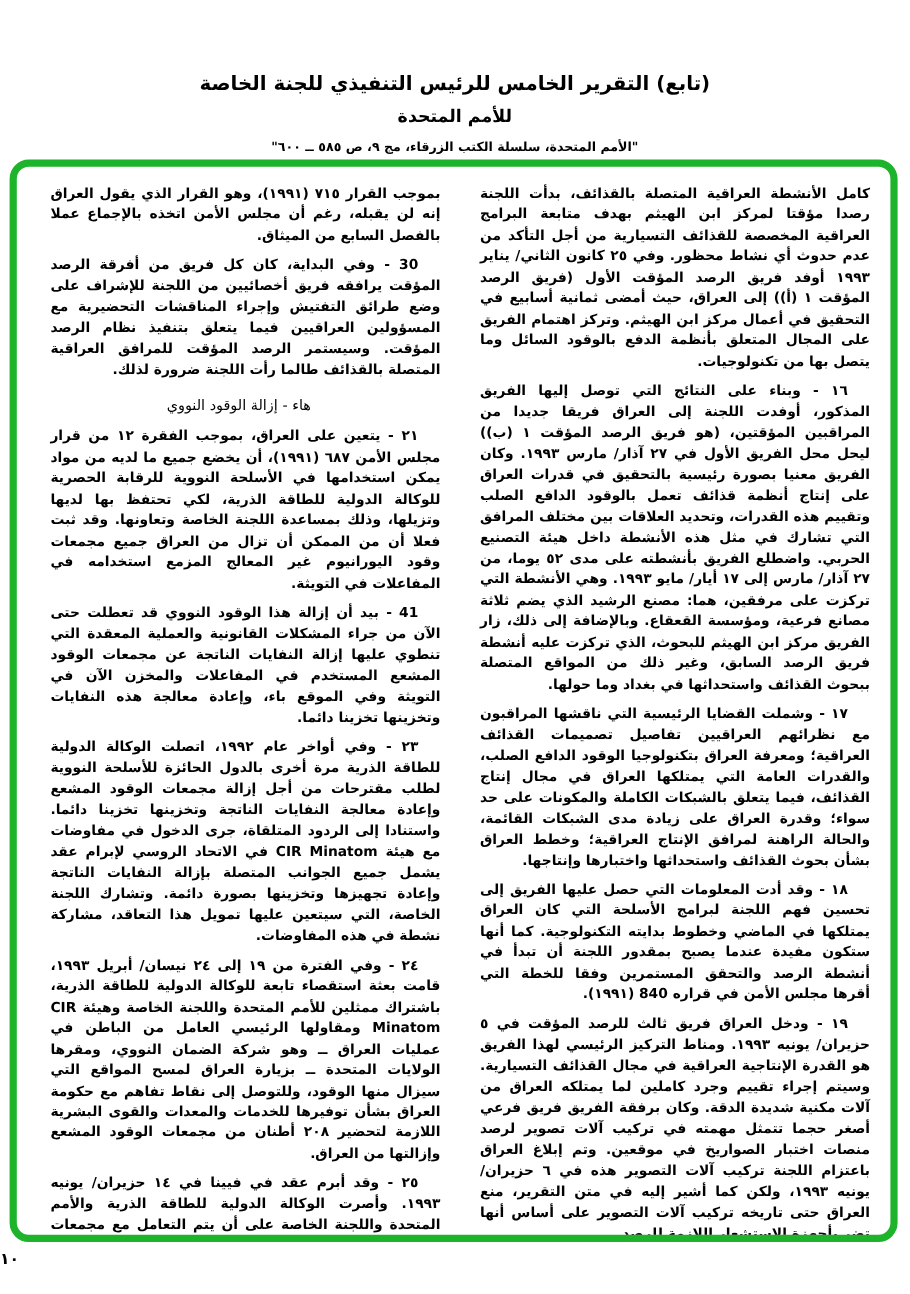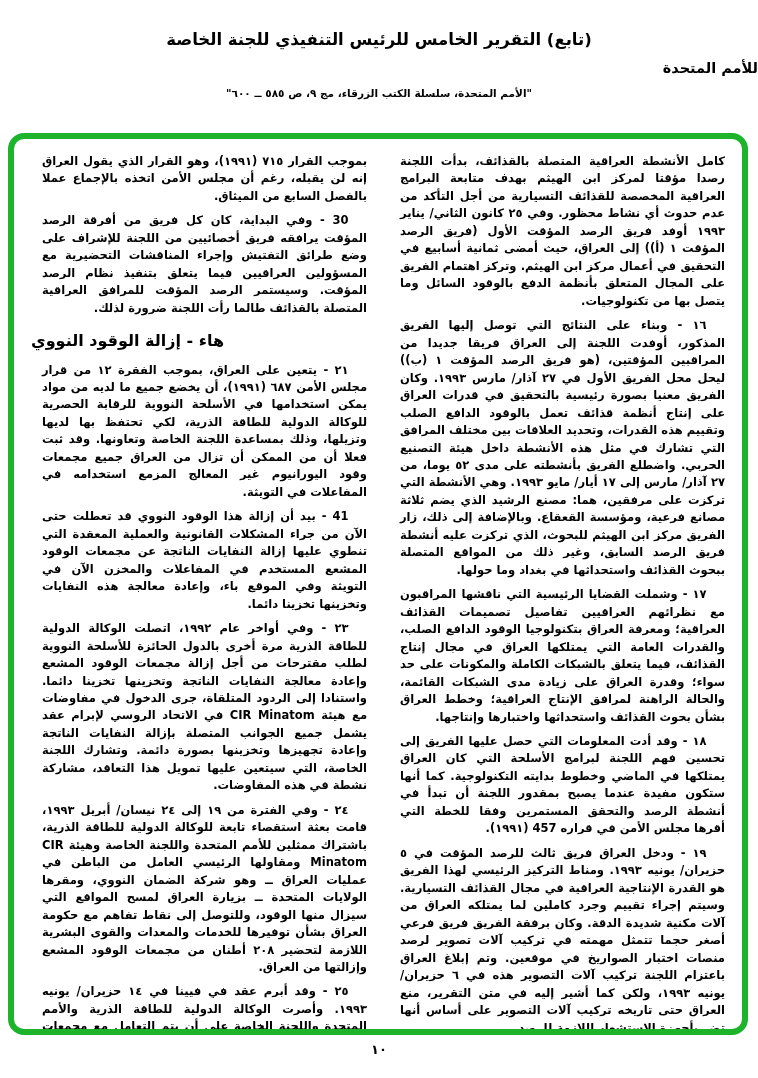--- a/index.html
+++ b/index.html
@@ -23,26 +23,26 @@
   }
   
   .doc-header {
     text-align: center;
     padding-top: 30px;
   }
   .doc-title-1 {
     font-size: 16.5px;
     font-weight: bold;
     letter-spacing: 0;
+    margin-top: 30px;
   }
   .doc-title-2 {
     font-size: 14.5px;
     font-weight: bold;
     margin-top: 11px;
-    text-align: right;
   }
   .doc-source {
     font-size: 10.5px;
     font-weight: bold;
     margin-top: 11px;
   }
   
   .content-box {
     position: absolute;
     left: 8px;
@@ -68,33 +68,33 @@
     font-weight: bold;
     line-height: 1.52;
   }
   .col p {
     margin: 0 0 7px 11px;
   }
   .col p.indent {
     text-indent: 1.6em;
   }
   .section-heading {
-    font-weight: bold;
-    font-size: 16px;
+    font-weight: normal;
+    font-size: 12px;
     margin: 12px 0 8px 0 !important;
-    text-align: left;
+    text-align: center;
     text-indent: 0;
   }
   
   .page-number {
     position: absolute;
     top: 1042px;
     left: 0;
     right: 0;
-    text-align: center;
+    text-align: left;
     font-size: 13px;
     font-weight: bold;
   }
 </style>
 </head>
 <body>
 
 <div class="page">
 
   <div class="doc-header">
@@ -102,21 +102,21 @@
     <div class="doc-title-2">للأمم المتحدة</div>
     <div class="doc-source">"الأمم المتحدة، سلسلة الكتب الزرقاء، مج ٩، ص ٥٨٥ ــ ٦٠٠"</div>
   </div>
 
   <div class="content-box">
 
     <div class="col">
       <p>كامل الأنشطة العراقية المتصلة بالقذائف، بدأت اللجنة رصدا مؤقتا لمركز ابن الهيثم بهدف متابعة البرامج العراقية المخصصة للقذائف التسيارية من أجل التأكد من عدم حدوث أي نشاط محظور. وفي ٢٥ كانون الثاني/ يناير ١٩٩٣ أوفد فريق الرصد المؤقت الأول (فريق الرصد المؤقت ١ (أ)) إلى العراق، حيث أمضى ثمانية أسابيع في التحقيق في أعمال مركز ابن الهيثم. وتركز اهتمام الفريق على المجال المتعلق بأنظمة الدفع بالوقود السائل وما يتصل بها من تكنولوجيات.</p>
       <p class="indent">١٦ - وبناء على النتائج التي توصل إليها الفريق المذكور، أوفدت اللجنة إلى العراق فريقا جديدا من المراقبين المؤقتين، (هو فريق الرصد المؤقت ١ (ب)) ليحل محل الفريق الأول في ٢٧ آذار/ مارس ١٩٩٣. وكان الفريق معنيا بصورة رئيسية بالتحقيق في قدرات العراق على إنتاج أنظمة قذائف تعمل بالوقود الدافع الصلب وتقييم هذه القدرات، وتحديد العلاقات بين مختلف المرافق التي تشارك في مثل هذه الأنشطة داخل هيئة التصنيع الحربي. واضطلع الفريق بأنشطته على مدى ٥٢ يوما، من ٢٧ آذار/ مارس إلى ١٧ أيار/ مايو ١٩٩٣. وهي الأنشطة التي تركزت على مرفقين، هما: مصنع الرشيد الذي يضم ثلاثة مصانع فرعية، ومؤسسة القعقاع. وبالإضافة إلى ذلك، زار الفريق مركز ابن الهيثم للبحوث، الذي تركزت عليه أنشطة فريق الرصد السابق، وغير ذلك من المواقع المتصلة ببحوث القذائف واستحداثها في بغداد وما حولها.</p>
       <p class="indent">١٧ - وشملت القضايا الرئيسية التي ناقشها المراقبون مع نظرائهم العراقيين تفاصيل تصميمات القذائف العراقية؛ ومعرفة العراق بتكنولوجيا الوقود الدافع الصلب، والقدرات العامة التي يمتلكها العراق في مجال إنتاج القذائف، فيما يتعلق بالشبكات الكاملة والمكونات على حد سواء؛ وقدرة العراق على زيادة مدى الشبكات القائمة، والحالة الراهنة لمرافق الإنتاج العراقية؛ وخطط العراق بشأن بحوث القذائف واستحداثها واختبارها وإنتاجها.</p>
-      <p class="indent">١٨ - وقد أدت المعلومات التي حصل عليها الفريق إلى تحسين فهم اللجنة لبرامج الأسلحة التي كان العراق يمتلكها في الماضي وخطوط بدايته التكنولوجية. كما أنها ستكون مفيدة عندما يصبح بمقدور اللجنة أن تبدأ في أنشطة الرصد والتحقق المستمرين وفقا للخطة التي أقرها مجلس الأمن في قراره 457 (١٩٩١).</p>
+      <p class="indent">١٨ - وقد أدت المعلومات التي حصل عليها الفريق إلى تحسين فهم اللجنة لبرامج الأسلحة التي كان العراق يمتلكها في الماضي وخطوط بدايته التكنولوجية. كما أنها ستكون مفيدة عندما يصبح بمقدور اللجنة أن تبدأ في أنشطة الرصد والتحقق المستمرين وفقا للخطة التي أقرها مجلس الأمن في قراره 840 (١٩٩١).</p>
       <p class="indent">١٩ - ودخل العراق فريق ثالث للرصد المؤقت في ٥ حزيران/ يونيه ١٩٩٣. ومناط التركيز الرئيسي لهذا الفريق هو القدرة الإنتاجية العراقية في مجال القذائف التسيارية. وسيتم إجراء تقييم وجرد كاملين لما يمتلكه العراق من آلات مكنية شديدة الدقة. وكان برفقة الفريق فريق فرعي أصغر حجما تتمثل مهمته في تركيب آلات تصوير لرصد منصات اختبار الصواريخ في موقعين. وتم إبلاغ العراق باعتزام اللجنة تركيب آلات التصوير هذه في ٦ حزيران/ يونيه ١٩٩٣، ولكن كما أشير إليه في متن التقرير، منع العراق حتى تاريخه تركيب آلات التصوير على أساس أنها تضر بأجهزة الاستشعار اللازمة للرصد</p>
     </div>
 
     <div class="col">
       <p>بموجب القرار ٧١٥ (١٩٩١)، وهو القرار الذي يقول العراق إنه لن يقبله، رغم أن مجلس الأمن اتخذه بالإجماع عملا بالفصل السابع من الميثاق.</p>
       <p class="indent">30 - وفي البداية، كان كل فريق من أفرقة الرصد المؤقت يرافقه فريق أخصائيين من اللجنة للإشراف على وضع طرائق التفتيش وإجراء المناقشات التحضيرية مع المسؤولين العراقيين فيما يتعلق بتنفيذ نظام الرصد المؤقت. وسيستمر الرصد المؤقت للمرافق العراقية المتصلة بالقذائف طالما رأت اللجنة ضرورة لذلك.</p>
       <p class="section-heading">هاء - إزالة الوقود النووي</p>
       <p class="indent">٢١ - يتعين على العراق، بموجب الفقرة ١٢ من قرار مجلس الأمن ٦٨٧ (١٩٩١)، أن يخضع جميع ما لديه من مواد يمكن استخدامها في الأسلحة النووية للرقابة الحصرية للوكالة الدولية للطاقة الذرية، لكي تحتفظ بها لديها وتزيلها، وذلك بمساعدة اللجنة الخاصة وتعاونها. وقد ثبت فعلا أن من الممكن أن تزال من العراق جميع مجمعات وقود اليورانيوم غير المعالج المزمع استخدامه في المفاعلات في التويثة.</p>
       <p class="indent">41 - بيد أن إزالة هذا الوقود النووي قد تعطلت حتى الآن من جراء المشكلات القانونية والعملية المعقدة التي تنطوي عليها إزالة النفايات الناتجة عن مجمعات الوقود المشعع المستخدم في المفاعلات والمخزن الآن في التويثة وفي الموقع باء، وإعادة معالجة هذه النفايات وتخزينها تخزينا دائما.</p>
       <p class="indent">٢٣ - وفي أواخر عام ١٩٩٢، اتصلت الوكالة الدولية للطاقة الذرية مرة أخرى بالدول الحائزة للأسلحة النووية لطلب مقترحات من أجل إزالة مجمعات الوقود المشعع وإعادة معالجة النفايات الناتجة وتخزينها تخزينا دائما. واستنادا إلى الردود المتلقاة، جرى الدخول في مفاوضات مع هيئة CIR Minatom في الاتحاد الروسي لإبرام عقد يشمل جميع الجوانب المتصلة بإزالة النفايات الناتجة وإعادة تجهيزها وتخزينها بصورة دائمة. وتشارك اللجنة الخاصة، التي سيتعين عليها تمويل هذا التعاقد، مشاركة نشطة في هذه المفاوضات.</p>

